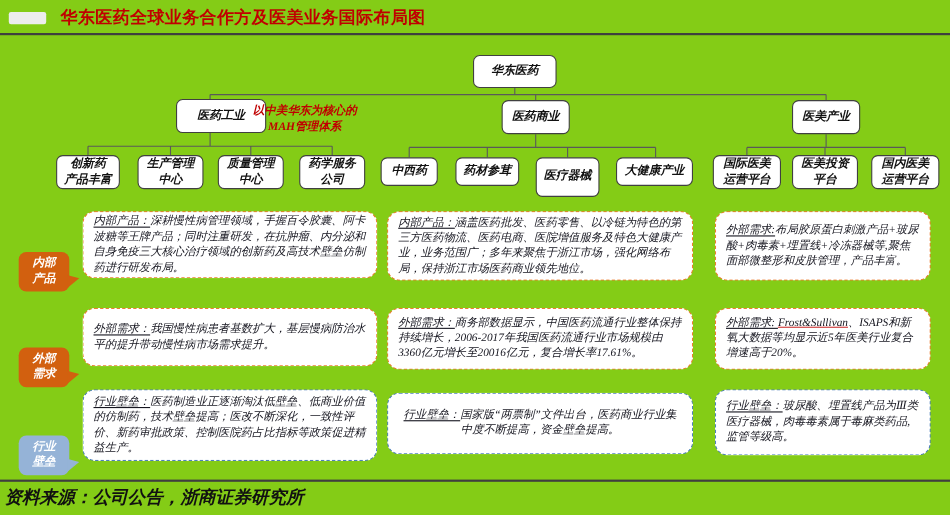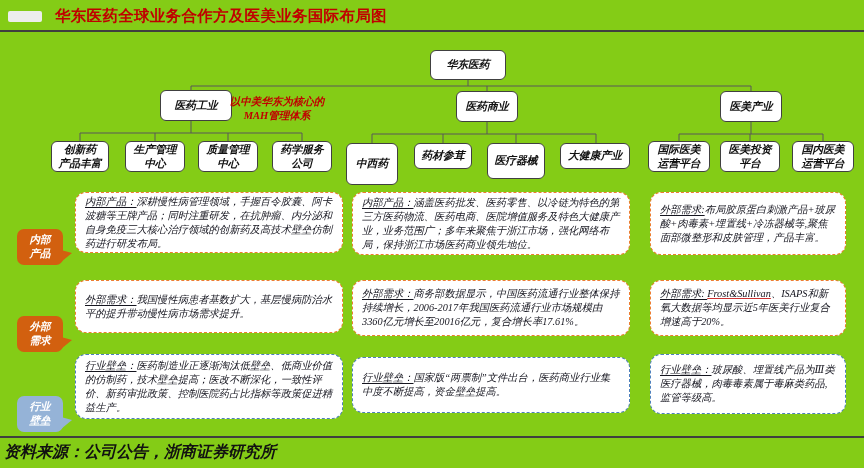--- a/index.html
+++ b/index.html
@@ -34,57 +34,57 @@
   .bubble.blue::after{border-left-color:#95b3d7;}
 
   .cell{position:absolute;border:1.6px dashed;border-radius:11px;box-sizing:border-box;
         padding:4px 9px;font-size:10.3px;line-height:1.36;color:#15151f;font-style:italic;
         display:flex;align-items:center;background:#fff;}
   .cell.orange{border-color:#ed7d31;}
   .cell.blue{border-color:#4f81bd;}
   .cell-inner{width:100%;}
   .cell .lbl{text-decoration:underline;text-underline-offset:2px;}
   .cell .squiggle{text-decoration:underline;text-decoration-color:#cc3333;}
-  .cell.center .cell-inner{}
+  .cell.center .cell-inner{text-align:center;}
 </style>
 </head>
 <body>
 
 <div class="page">
 
   <div class="faded-label"></div>
   <div class="title">华东医药全球业务合作方及医美业务国际布局图</div>
   <div class="rule-top"></div>
 
   <svg class="connectors" width="864" height="180">
     <path d="M468 80 V86 M191 86 H751 M191 86 V91 M487 86 V92 M751 86 V92
              M191 121 V133 M80 133 H302 M80 133 V141 M155 133 V141 M228 133 V141 M302 133 V141
              M487 122 V134 M372 134 H596 M372 134 V143 M443 134 V143 M516 134 V143 M596 134 V143
              M751 122 V134 M679 134 H823 M679 134 V141 M750 134 V141 M823 134 V141" stroke="#595959" stroke-width="1" fill="none"></path>
   </svg>
 
   <div class="node" style="left:430px;top:50px;width:76px;height:30px">华东医药</div>
 
-  <div class="node" style="left:160px;top:90px;width:72px;height:31px">医药工业</div>
+  <div class="node" style="left:160px;top:90px;width:82px;height:31px">医药工业</div>
   <div class="node" style="left:456px;top:91px;width:62px;height:31px">医药商业</div>
   <div class="node" style="left:720px;top:91px;width:62px;height:31px">医美产业</div>
 
   <div class="annotation">以中美华东为核心的
 MAH管理体系</div>
 
   <div class="node" style="left:51px;top:141px;width:58px;height:31px">创新药
 产品丰富</div>
   <div class="node" style="left:125px;top:141px;width:60px;height:31px">生产管理
 中心</div>
   <div class="node" style="left:198px;top:141px;width:60px;height:31px">质量管理
 中心</div>
   <div class="node" style="left:272px;top:141px;width:60px;height:31px">药学服务
 公司</div>
 
-  <div class="node" style="left:346px;top:143px;width:52px;height:42px">中西药</div>
+  <div class="node" style="left:346px;top:143px;width:52px;height:26px">中西药</div>
   <div class="node" style="left:414px;top:143px;width:58px;height:26px">药材参茸</div>
   <div class="node" style="left:487px;top:143px;width:58px;height:36px">医疗器械</div>
   <div class="node" style="left:560px;top:143px;width:70px;height:26px">大健康产业</div>
 
   <div class="node" style="left:648px;top:141px;width:62px;height:31px">国际医美
 运营平台</div>
   <div class="node" style="left:720px;top:141px;width:60px;height:31px">医美投资
 平台</div>
   <div class="node" style="left:792px;top:141px;width:62px;height:31px">国内医美
 运营平台</div>

